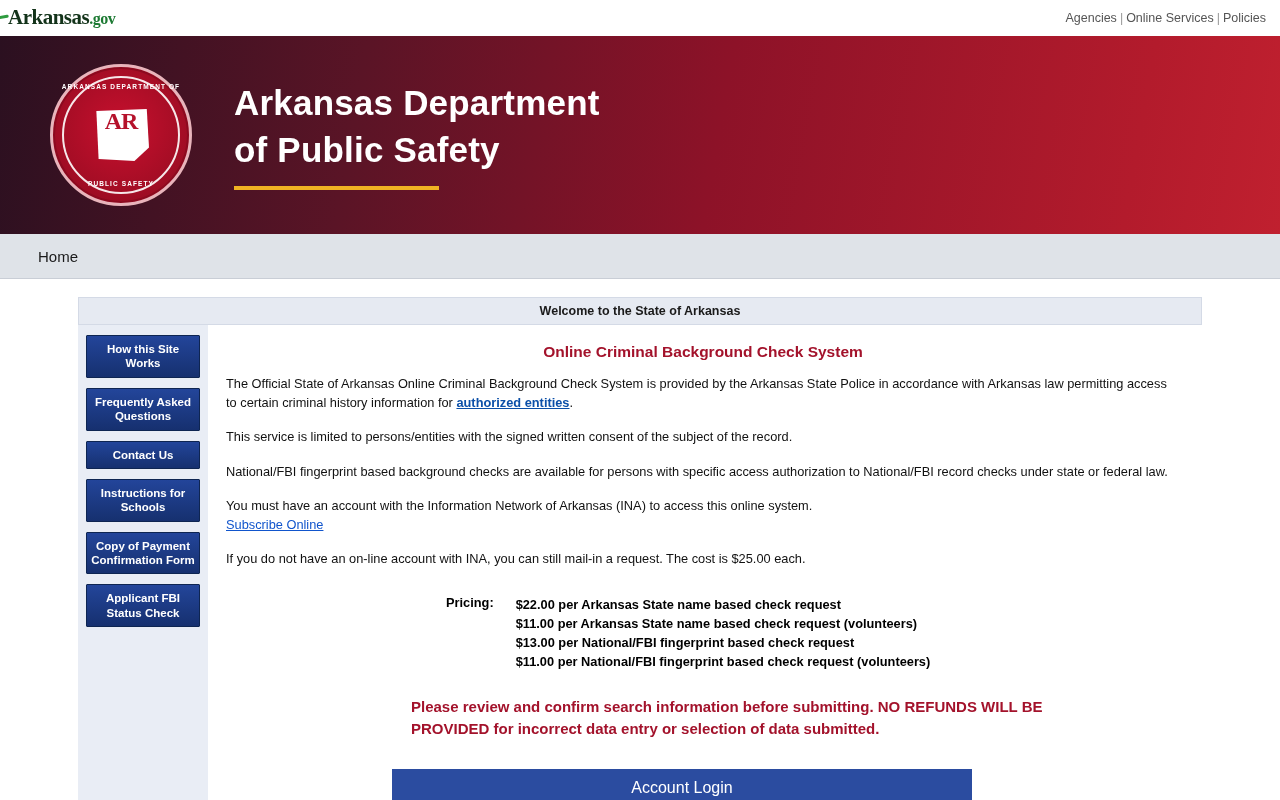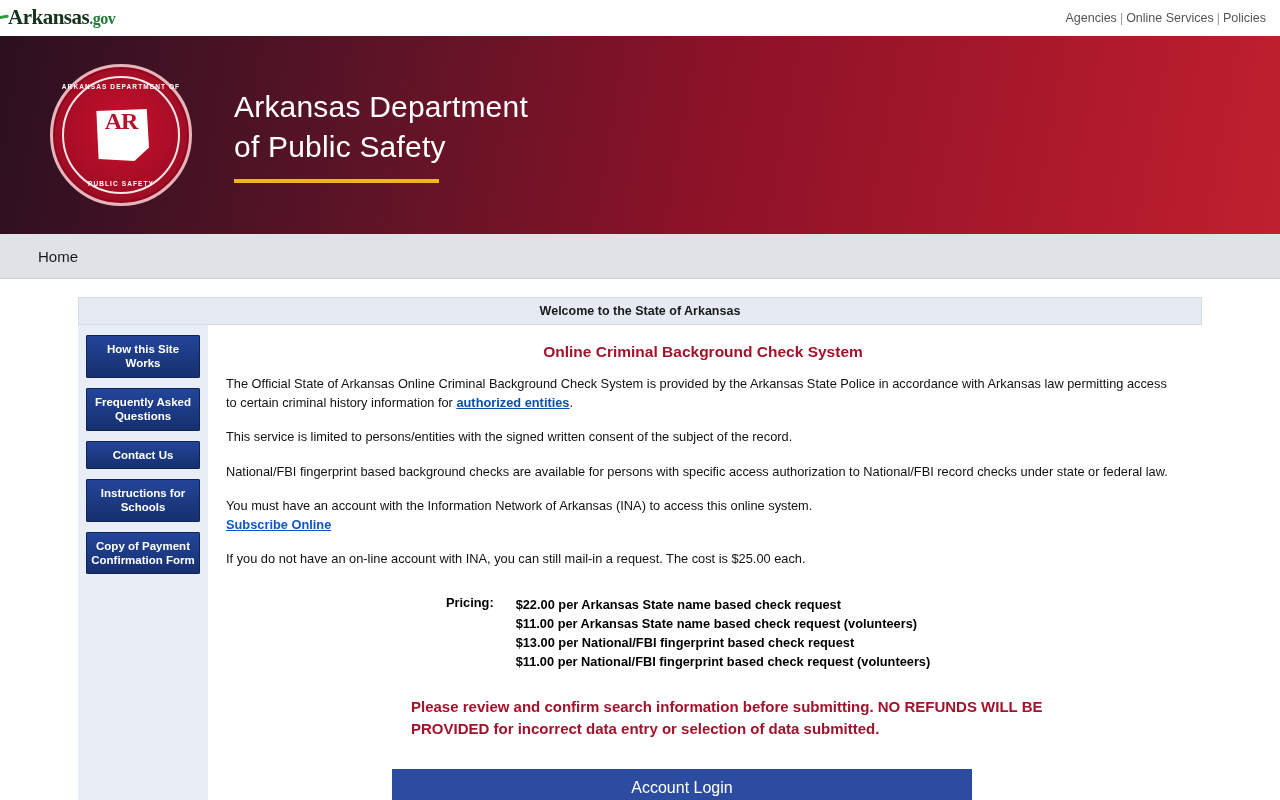--- a/index.html
+++ b/index.html
@@ -103,23 +103,23 @@
     letter-spacing: 1.1px;
     font-weight: bold;
   }
   .seal .arc-top { top: 16px; }
   .seal .arc-bottom { bottom: 16px; }
   .banner-text {
     margin-left: 42px;
     color: #ffffff;
   }
   .banner-text .line {
-    font-size: 30px;
+    font-size: 35px;
     line-height: 1.33;
-    font-weight: 400;
+    font-weight: 700;
     letter-spacing: .2px;
   }
   .banner-rule {
     width: 205px; height: 4px;
     background: #f0b323;
     margin-top: 12px;
   }
 
   
   .navbar {
@@ -193,21 +193,21 @@
     margin: 0 0 16px 0;
   }
   .main a.inline {
     color: #0b4fa8;
     font-weight: bold;
     text-decoration: underline;
   }
   .main a.plain {
     color: #1155cc;
     text-decoration: underline;
-    font-weight: bold;
+    font-weight: normal;
   }
   .pricing {
     display: flex;
     margin: 26px 0 10px 0;
     padding-left: 220px;
     font-size: 12.8px;
   }
   .pricing .label { font-weight: bold; margin-right: 22px; }
   .pricing .rows div { font-weight: bold; line-height: 1.5; }
   .notice {
@@ -270,20 +270,21 @@
   <div class="welcome-bar">Welcome to the State of Arkansas</div>
 
   <div class="columns">
 
     <div class="sidebar">
       <div class="side-btn">How this Site Works</div>
       <div class="side-btn">Frequently Asked Questions</div>
       <div class="side-btn">Contact Us</div>
       <div class="side-btn">Instructions for Schools</div>
       <div class="side-btn">Copy of Payment Confirmation Form</div>
+      <div class="side-btn">Applicant FBI Status Check</div>
     </div>
 
     <div class="main">
       <h1>Online Criminal Background Check System</h1>
 
       <p><span>The Official State of Arkansas Online Criminal Background Check System is provided by the Arkansas State Police in accordance with Arkansas law permitting access to certain criminal history information for </span><a class="inline" href="#">authorized entities</a><span>.</span></p>
 
       <p>This service is limited to persons/entities with the signed written consent of the subject of the record.</p>
 
       <p>National/FBI fingerprint based background checks are available for persons with specific access authorization to National/FBI record checks under state or federal law.</p>

